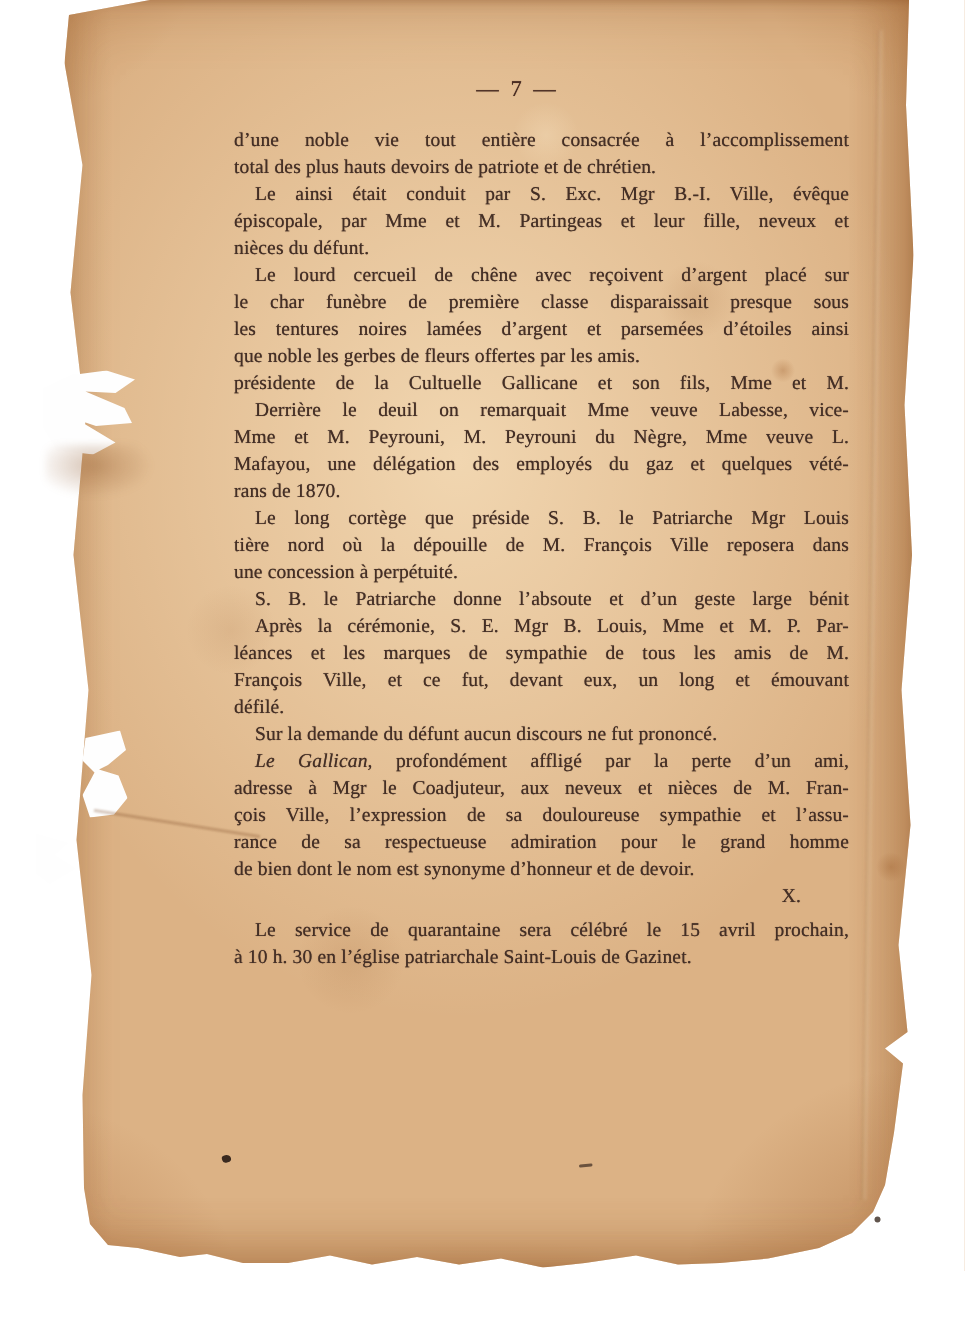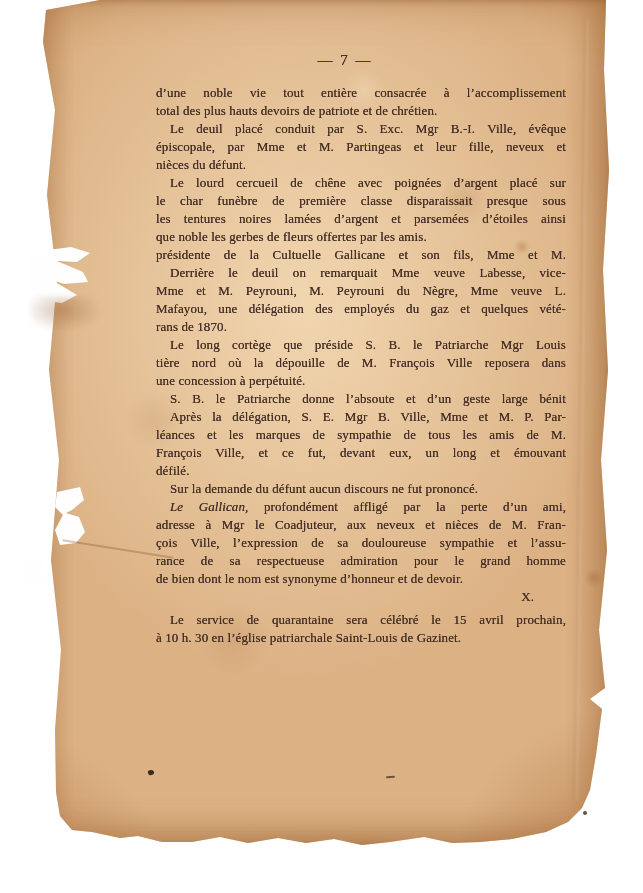--- a/index.html
+++ b/index.html
@@ -130,37 +130,37 @@
 
   <div id="paper">
     <div class="mottle"></div>
     <div class="crease-right"></div>
 
     <div id="page-header">— 7 —</div>
 
     <div id="text-block">
         <div class="line">d’une noble vie tout entière consacrée à l’accomplissement</div>
         <div class="line last">total des plus hauts devoirs de patriote et de chrétien.</div>
-        <div class="line indent">Le deuil placé conduit par S. Exc. Mgr B.-I. Ville, évêque</div>
+        <div class="line indent">Le ainsi était conduit par S. Exc. Mgr B.-I. Ville, évêque</div>
         <div class="line">épiscopale, par Mme et M. Partingeas et leur fille, neveux et</div>
         <div class="line last">nièces du défunt.</div>
-        <div class="line indent">Le lourd cercueil de chêne avec poignées d’argent placé sur</div>
+        <div class="line indent">Le lourd cercueil de chêne avec reçoivent d’argent placé sur</div>
         <div class="line">le char funèbre de première classe disparaissait presque sous</div>
         <div class="line">les tentures noires lamées d’argent et parsemées d’étoiles ainsi</div>
         <div class="line last">que noble les gerbes de fleurs offertes par les amis.</div>
         <div class="line">présidente de la Cultuelle Gallicane et son fils, Mme et M.</div>
         <div class="line indent">Derrière le deuil on remarquait Mme veuve Labesse, vice-</div>
         <div class="line">Mme et M. Peyrouni, M. Peyrouni du Nègre, Mme veuve L.</div>
         <div class="line">Mafayou, une délégation des employés du gaz et quelques vété-</div>
         <div class="line last">rans de 1870.</div>
         <div class="line indent">Le long cortège que préside S. B. le Patriarche Mgr Louis</div>
         <div class="line">tière nord où la dépouille de M. François Ville reposera dans</div>
         <div class="line last">une concession à perpétuité.</div>
         <div class="line indent">S. B. le Patriarche donne l’absoute et d’un geste large bénit</div>
-        <div class="line indent">Après la délégation, S. E. Mgr B. Ville, Mme et M. P. Par-</div>
+        <div class="line indent">Après la cérémonie, S. E. Mgr B. Louis, Mme et M. P. Par-</div>
         <div class="line">léances et les marques de sympathie de tous les amis de M.</div>
         <div class="line">François Ville, et ce fut, devant eux, un long et émouvant</div>
         <div class="line last">défilé.</div>
         <div class="line indent last">Sur la demande du défunt aucun discours ne fut prononcé.</div>
         <div class="line indent"><i>Le Gallican,</i> profondément affligé par la perte d’un ami,</div>
         <div class="line">adresse à Mgr le Coadjuteur, aux neveux et nièces de M. Fran-</div>
         <div class="line">çois Ville, l’expression de sa douloureuse sympathie et l’assu-</div>
         <div class="line">rance de sa respectueuse admiration pour le grand homme</div>
         <div class="line last">de bien dont le nom est synonyme d’honneur et de devoir.</div>
         <div class="line sig last">X.</div>

